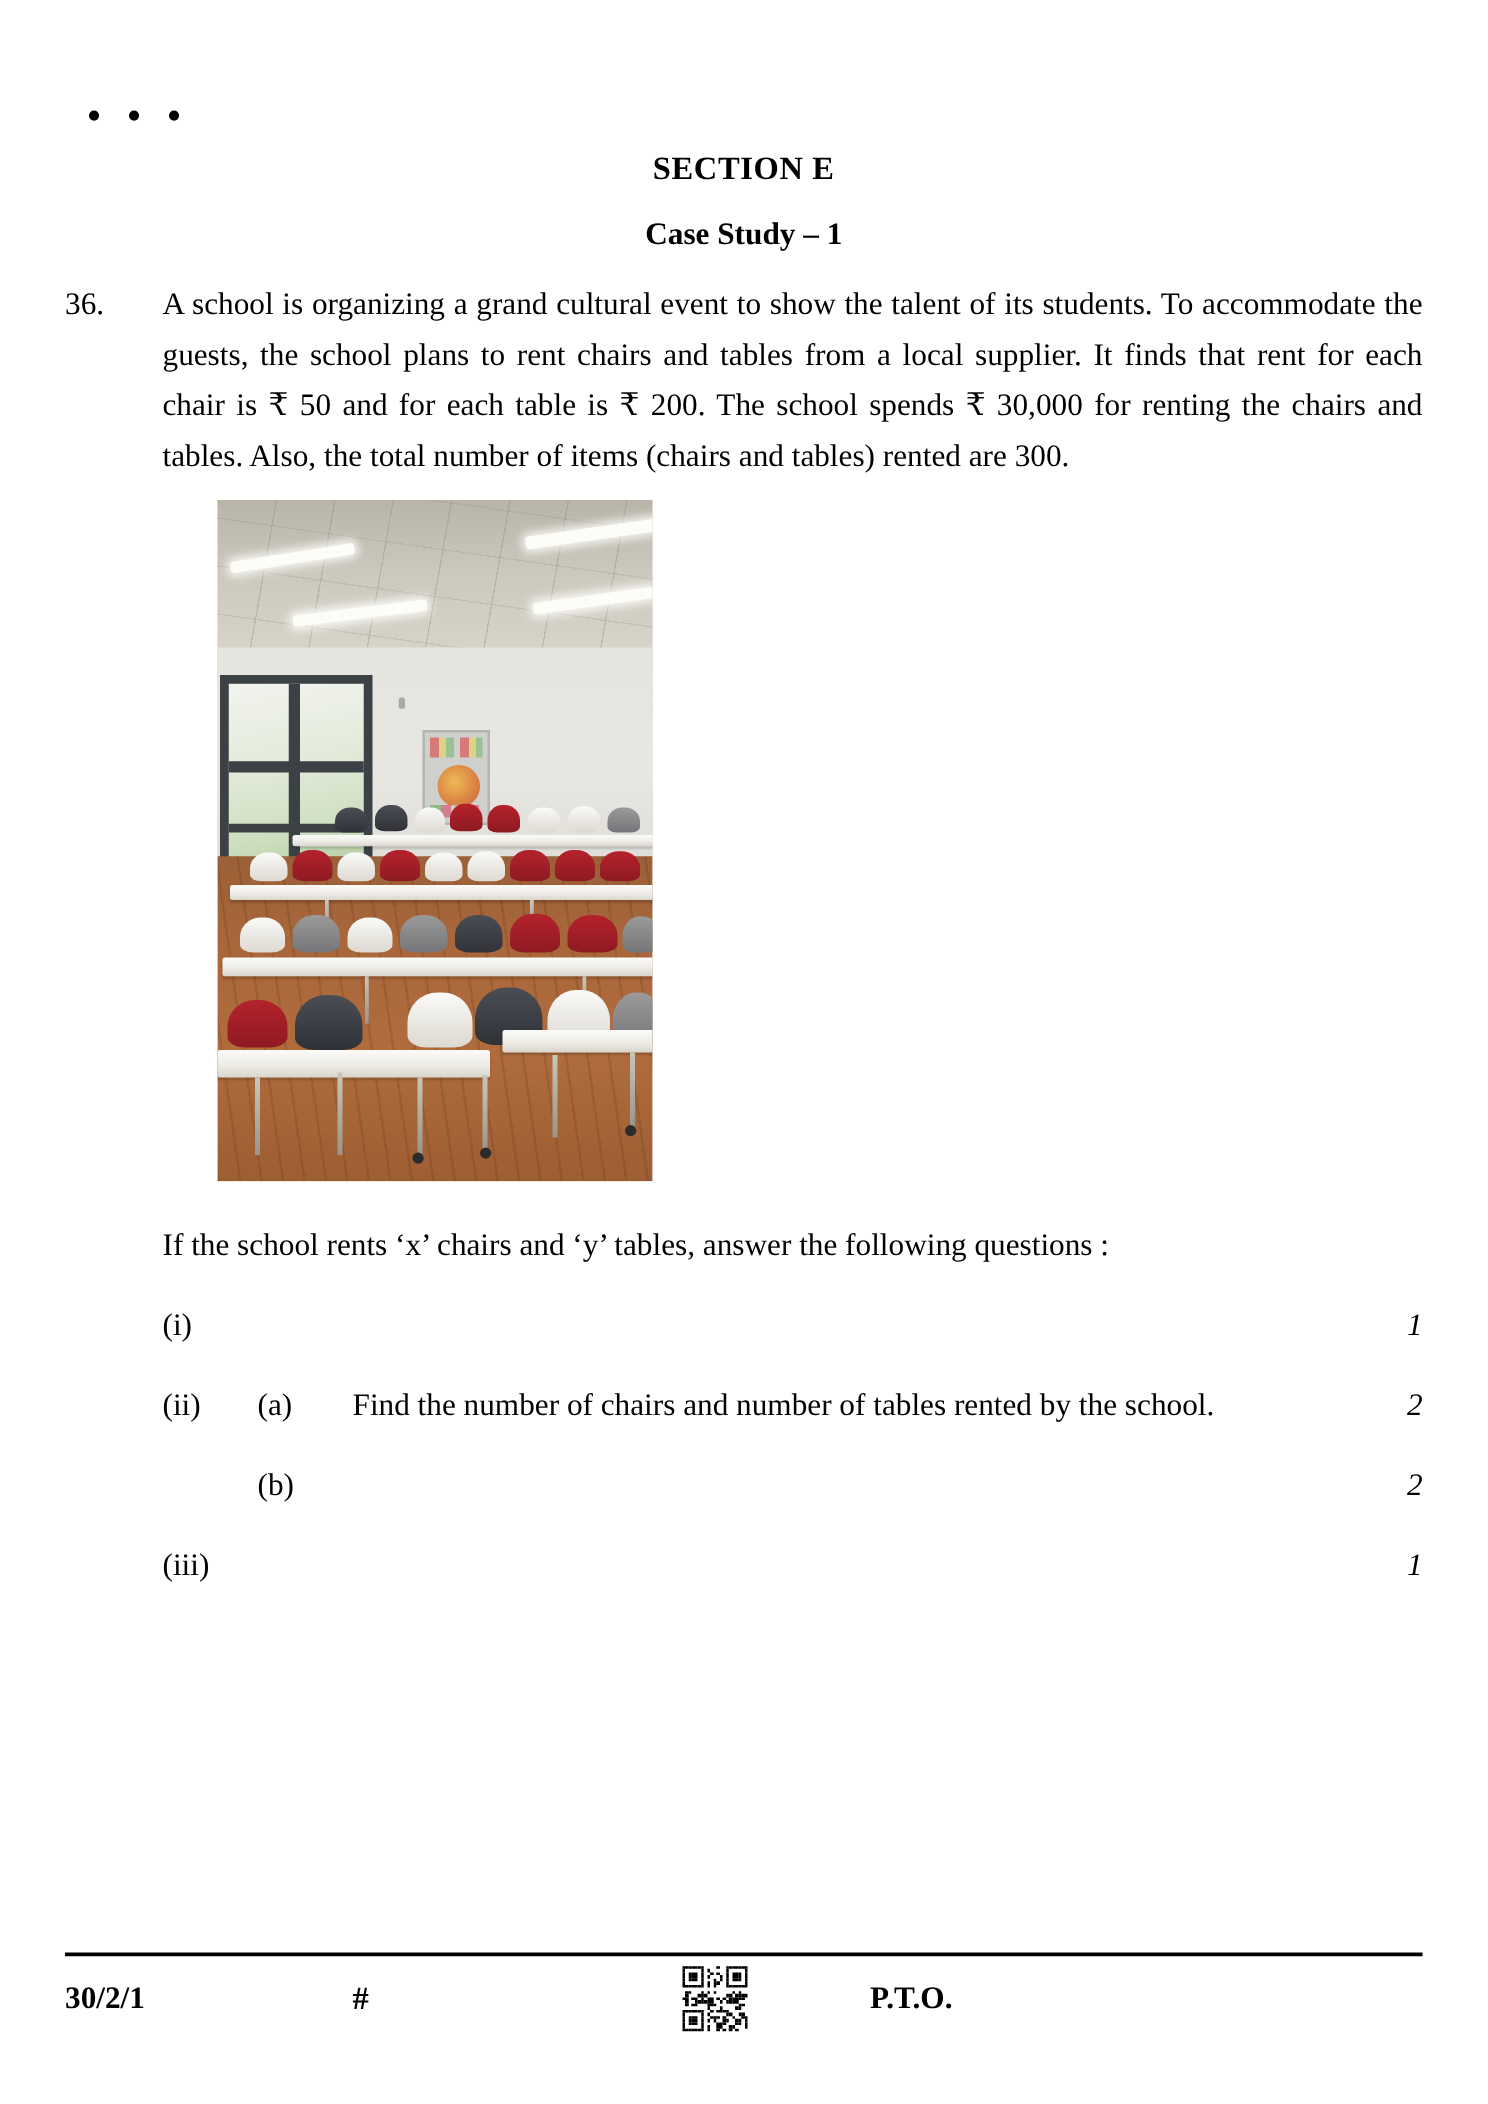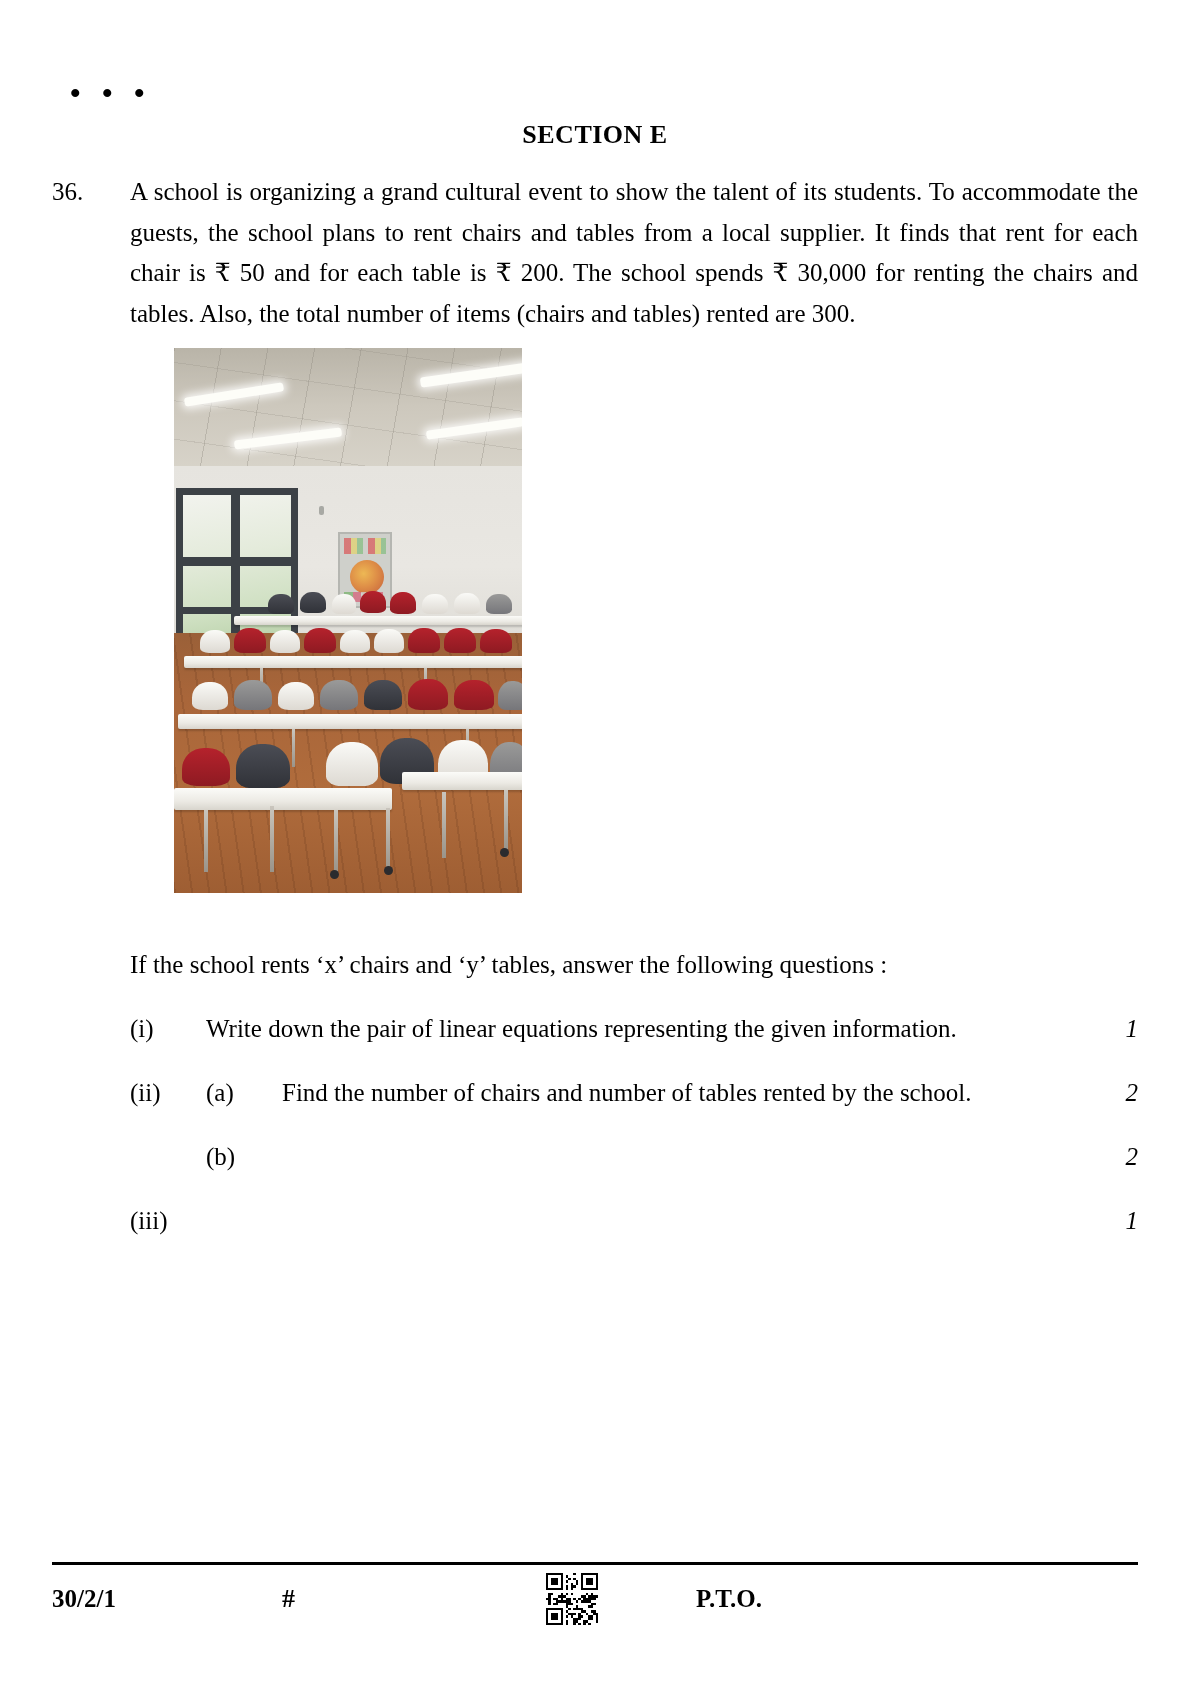--- a/index.html
+++ b/index.html
@@ -210,21 +210,21 @@
     width: 3px;
     background: linear-gradient(180deg,#c9c5bd,#9a948a);
   }
   .caster {
     position:absolute; width:9px; height:9px; border-radius:50%;
     background:#2b2b2e;
   }
 
   
   .tail {
-    margin-top: 52px;
+    margin-top: 32px;
     padding-left: 78px;
     font-size: 25px;
     line-height: 1.6;
   }
 
   
   .subq {
     display: flex;
     position: relative;
     padding-left: 78px;
@@ -297,20 +297,21 @@
 </head>
 <body>
 
 <div class="page">
 
   <div class="topdots">• • •</div>
 
   <div class="section-title">SECTION E</div>
 
 
+  <div class="case-title">Case Study – 1</div>
 
   <div class="q-block">
     <div class="q-num">36.</div>
     <div class="q-body">
       <p>A school is organizing a grand cultural event to show the talent of its students. To accommodate the guests, the school plans to rent chairs and tables from a local supplier. It finds that rent for each chair is ₹ 50 and for each table is ₹ 200. The school spends ₹ 30,000 for renting the chairs and tables. Also, the total number of items (chairs and tables) rented are 300.</p>
     </div>
   </div>
 
   <div class="photo-wrap">
     <div class="photo">
@@ -402,21 +403,20 @@
         <div class="caster" style="left:326px; top:100px;"></div>
       </div>
 
     </div>
   </div>
 
   <div class="tail">If the school rents ‘x’ chairs and ‘y’ tables, answer the following questions :</div>
 
   <div class="subq">
     <div class="rn">(i)</div>
-    <div class="txtcol">Write down the pair of linear equations representing the given information.</div>
     <div class="mk">1</div>
   </div>
 
   <div class="subq">
     <div class="rn">(ii)</div>
     <div class="ab">(a)</div>
     <div class="txtcol">Find the number of chairs and number of tables rented by the school.</div>
     <div class="mk">2</div>
   </div>
 

